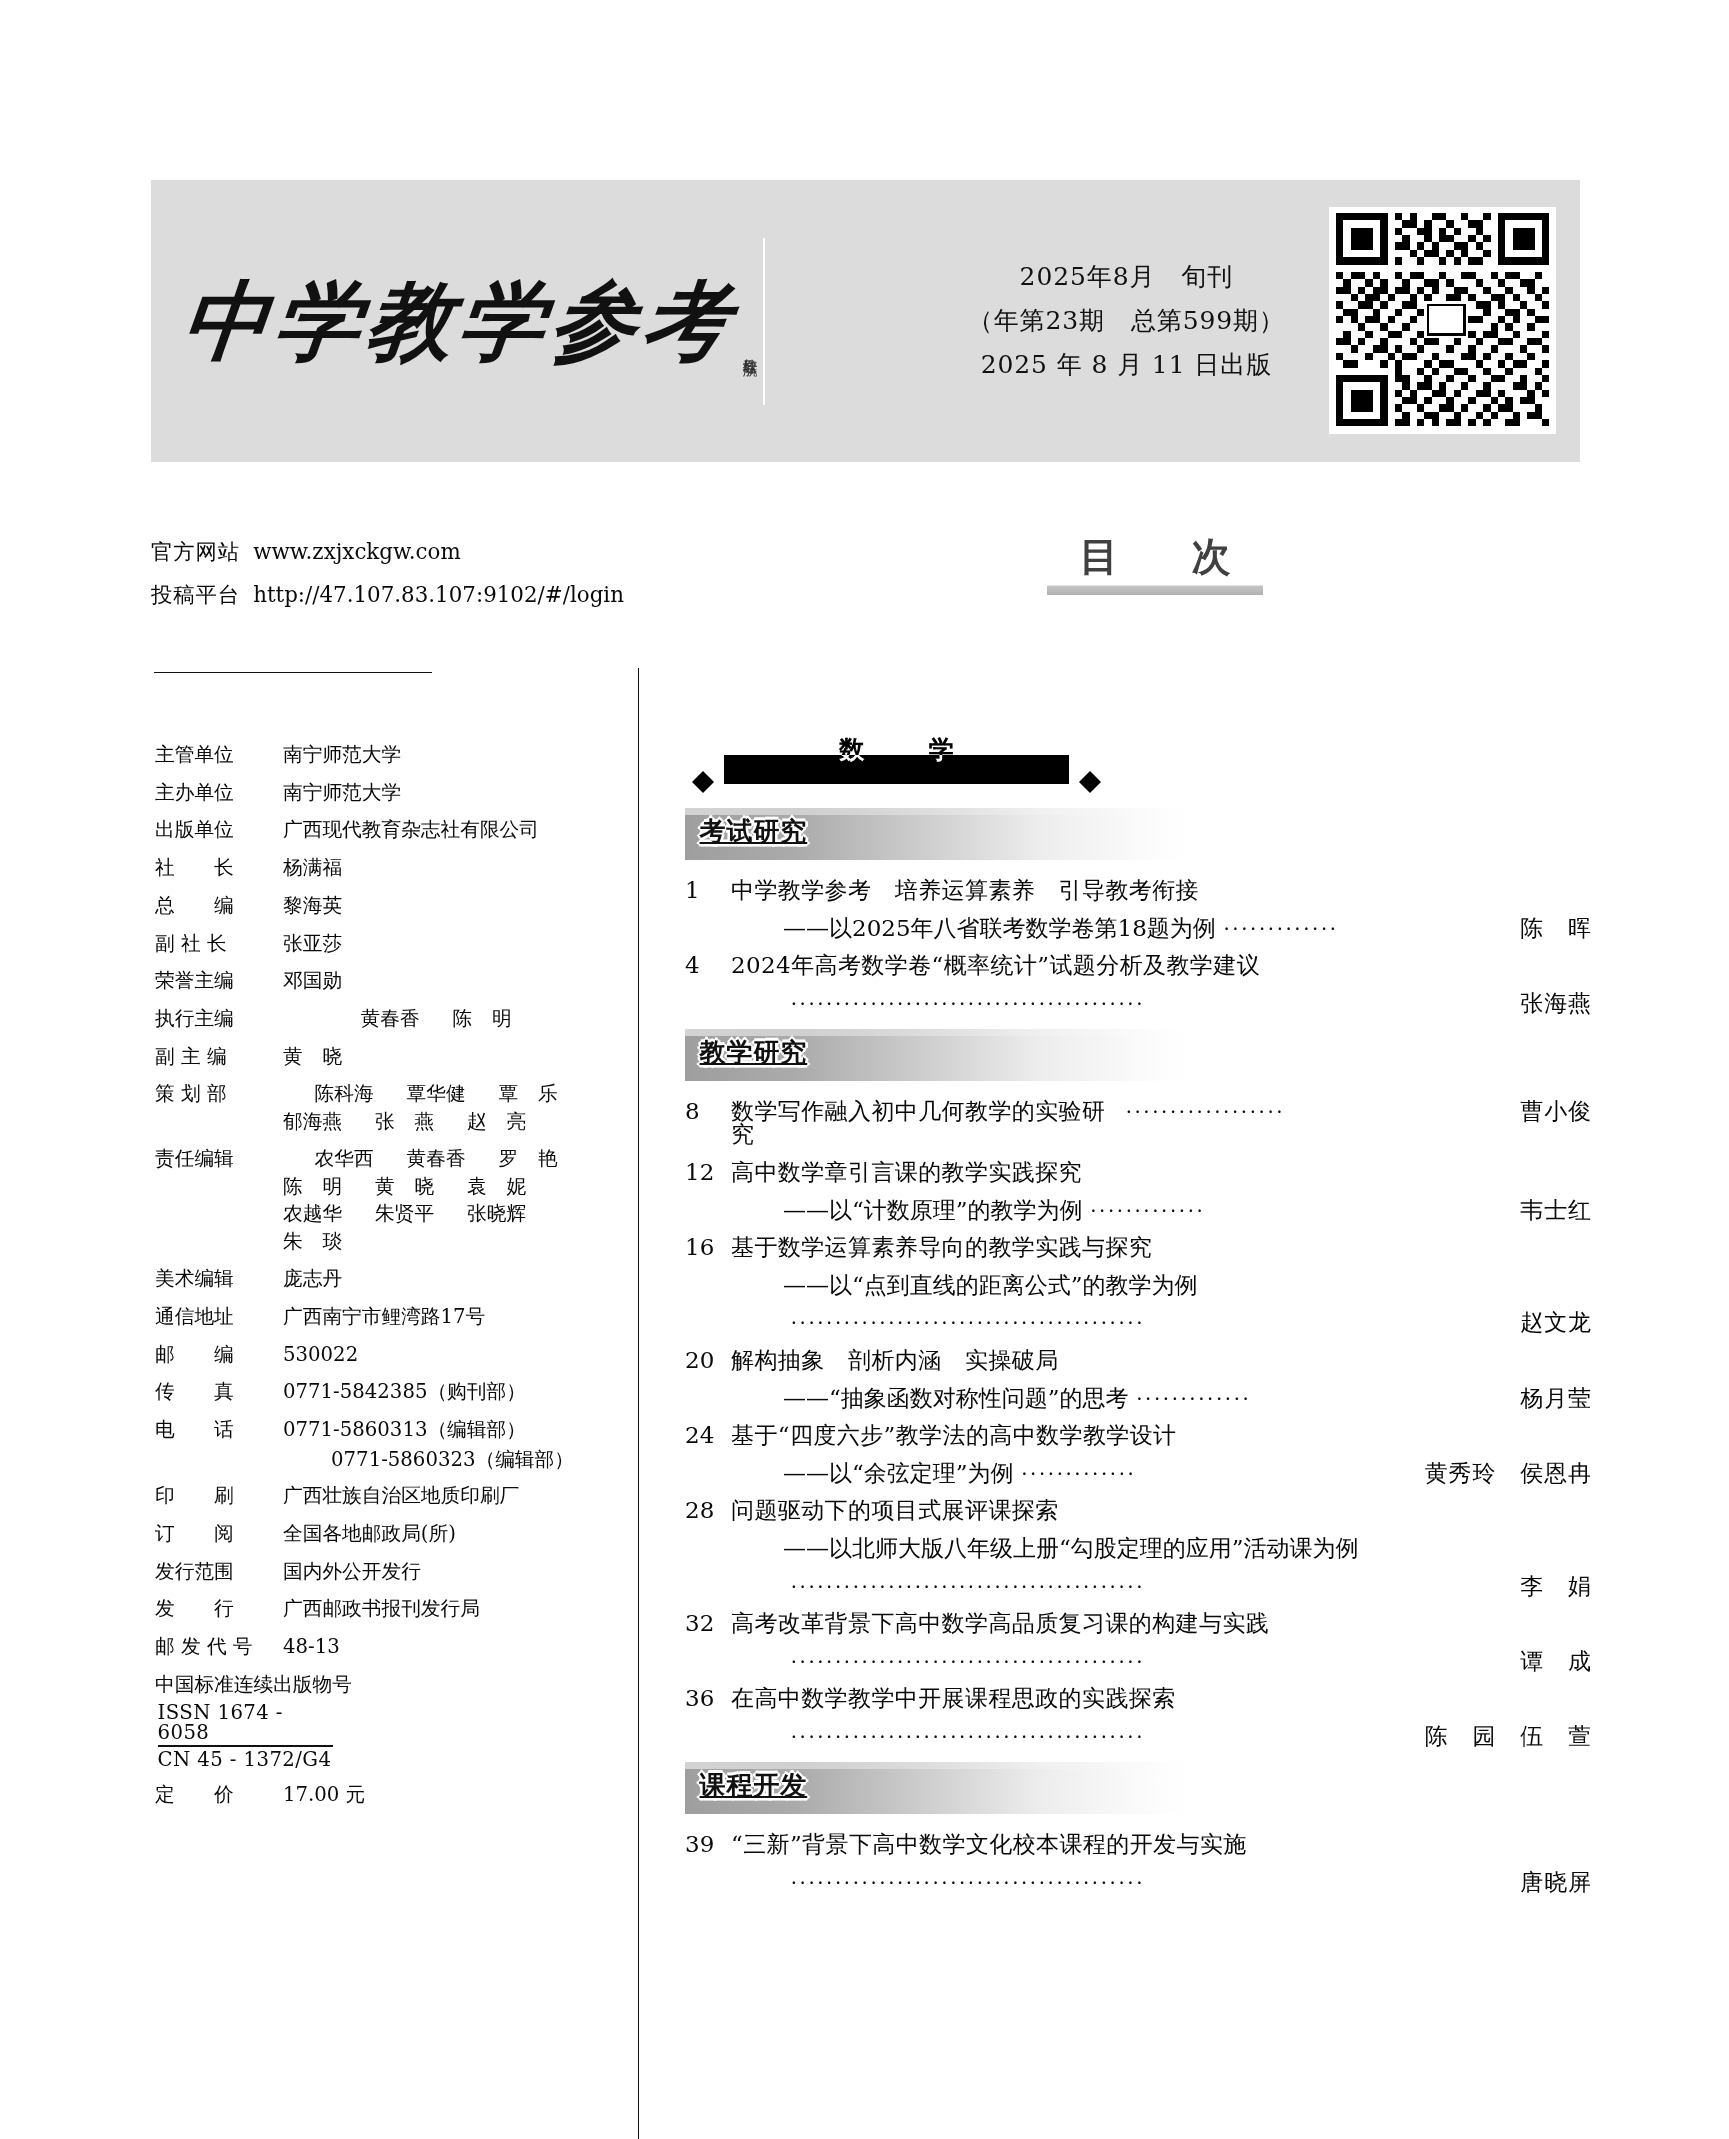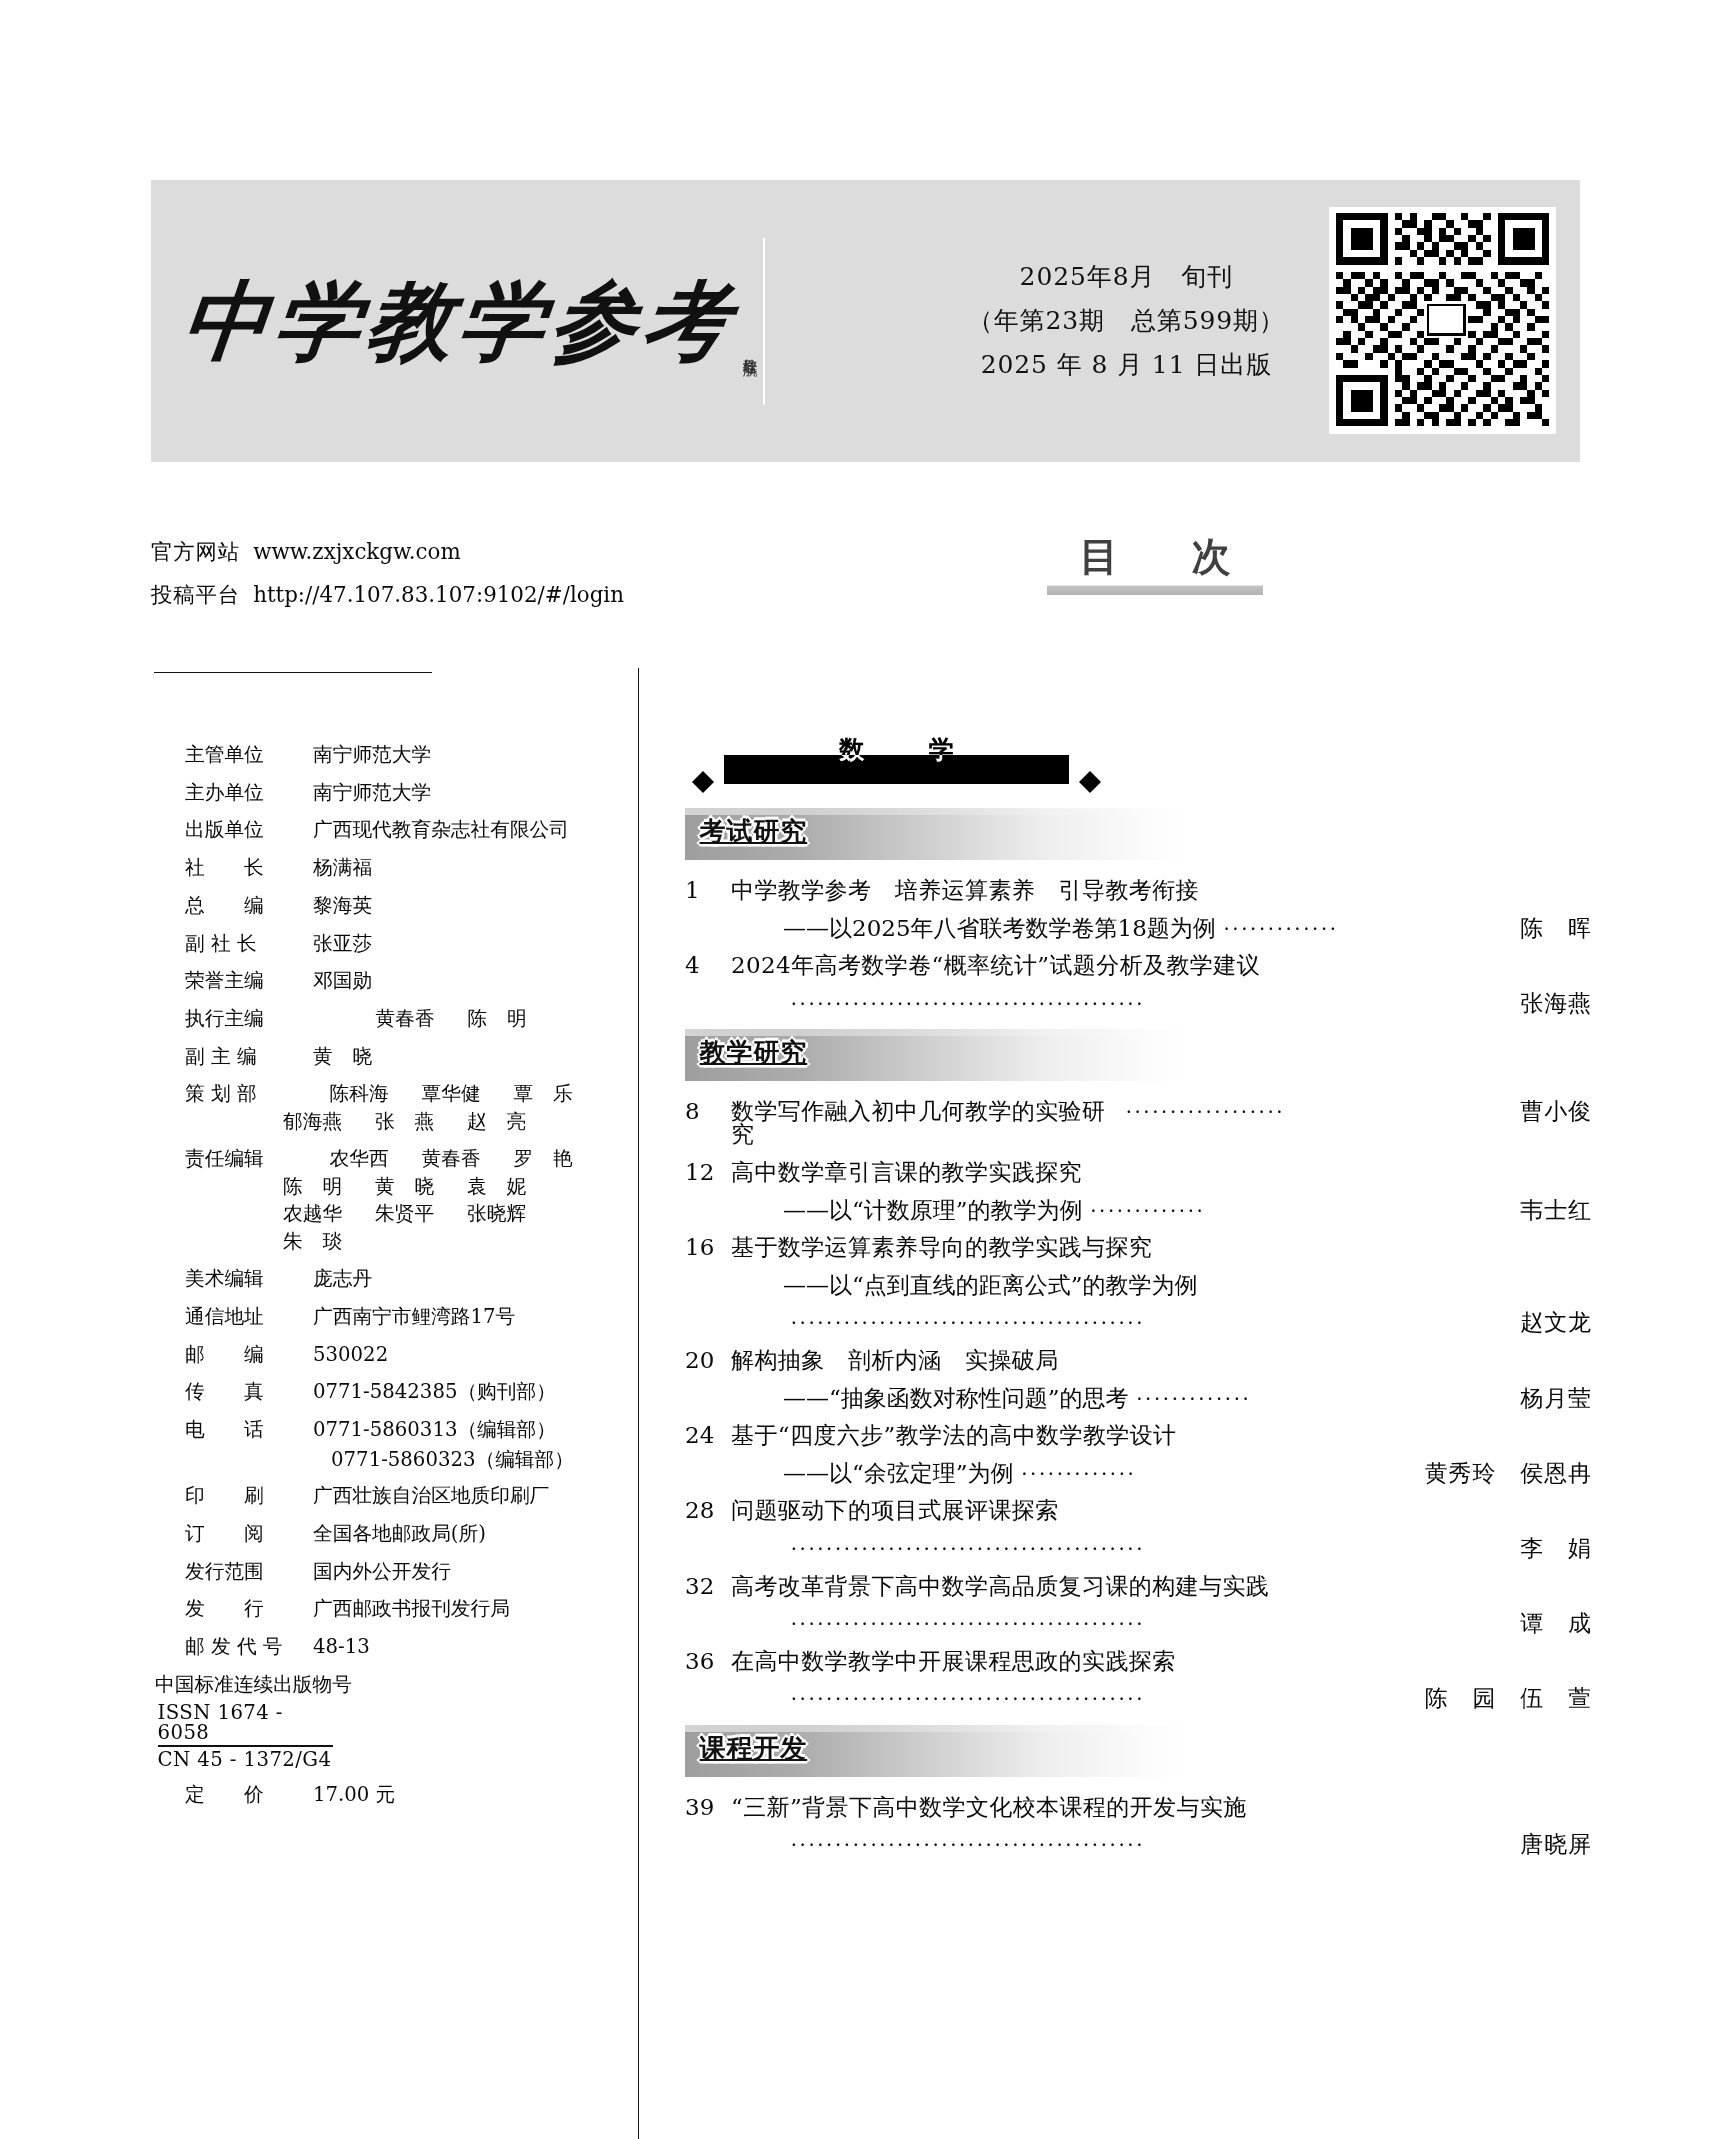--- a/index.html
+++ b/index.html
@@ -87,21 +87,20 @@
 
   .imprint {
     position:absolute; left:155px; top:745px;
     width:467px; font-size:19.7px; line-height:1.0;
   }
   .imp-row { display:flex; align-items:baseline; margin-bottom:18px; white-space:nowrap; }
   .imp-lbl {
     width:128px; flex:0 0 128px;
     display:flex; justify-content:space-between;
     letter-spacing:0;
-    margin-left:30px;
   }
   .imp-val { flex:1; }
   .imp-val.names { display:flex;justify-content:center; }
   .imp-val.names span { width:92px; display:inline-flex; justify-content:space-between; }
   .imp-val.names span.solid { justify-content:flex-start; }
   .imp-cont { padding-left:128px; margin-top:-10.3px; margin-bottom:18px; display:flex; }
   .imp-cont span { width:92px; display:inline-flex; justify-content:space-between; }
   .imp-cont span.solid { justify-content:flex-start; }
   .imp-sub { padding-left:128px; margin-top:-7.7px; margin-bottom:16.3px;text-align:center; }
 
@@ -655,20 +654,23 @@
             <span>——以“余弦定理”为例</span>
             <span class="leader">·············</span>
             <span class="author">黄秀玲　侯恩冉</span>
           </div>
         </div>
         <div class="entry">
           <div class="e-main">
             <span class="e-num">28</span>
             <span class="e-title">问题驱动下的项目式展评课探索</span>
           </div>
+          <div class="e-sub">
+            <span>——以北师大版八年级上册“勾股定理的应用”活动课为例</span>
+          </div>
           <div class="e-line">
             <span class="leader">········································</span>
             <span class="author">李　娟</span>
           </div>
         </div>
         <div class="entry">
           <div class="e-main">
             <span class="e-num">32</span>
             <span class="e-title">高考改革背景下高中数学高品质复习课的构建与实践</span>
           </div>

